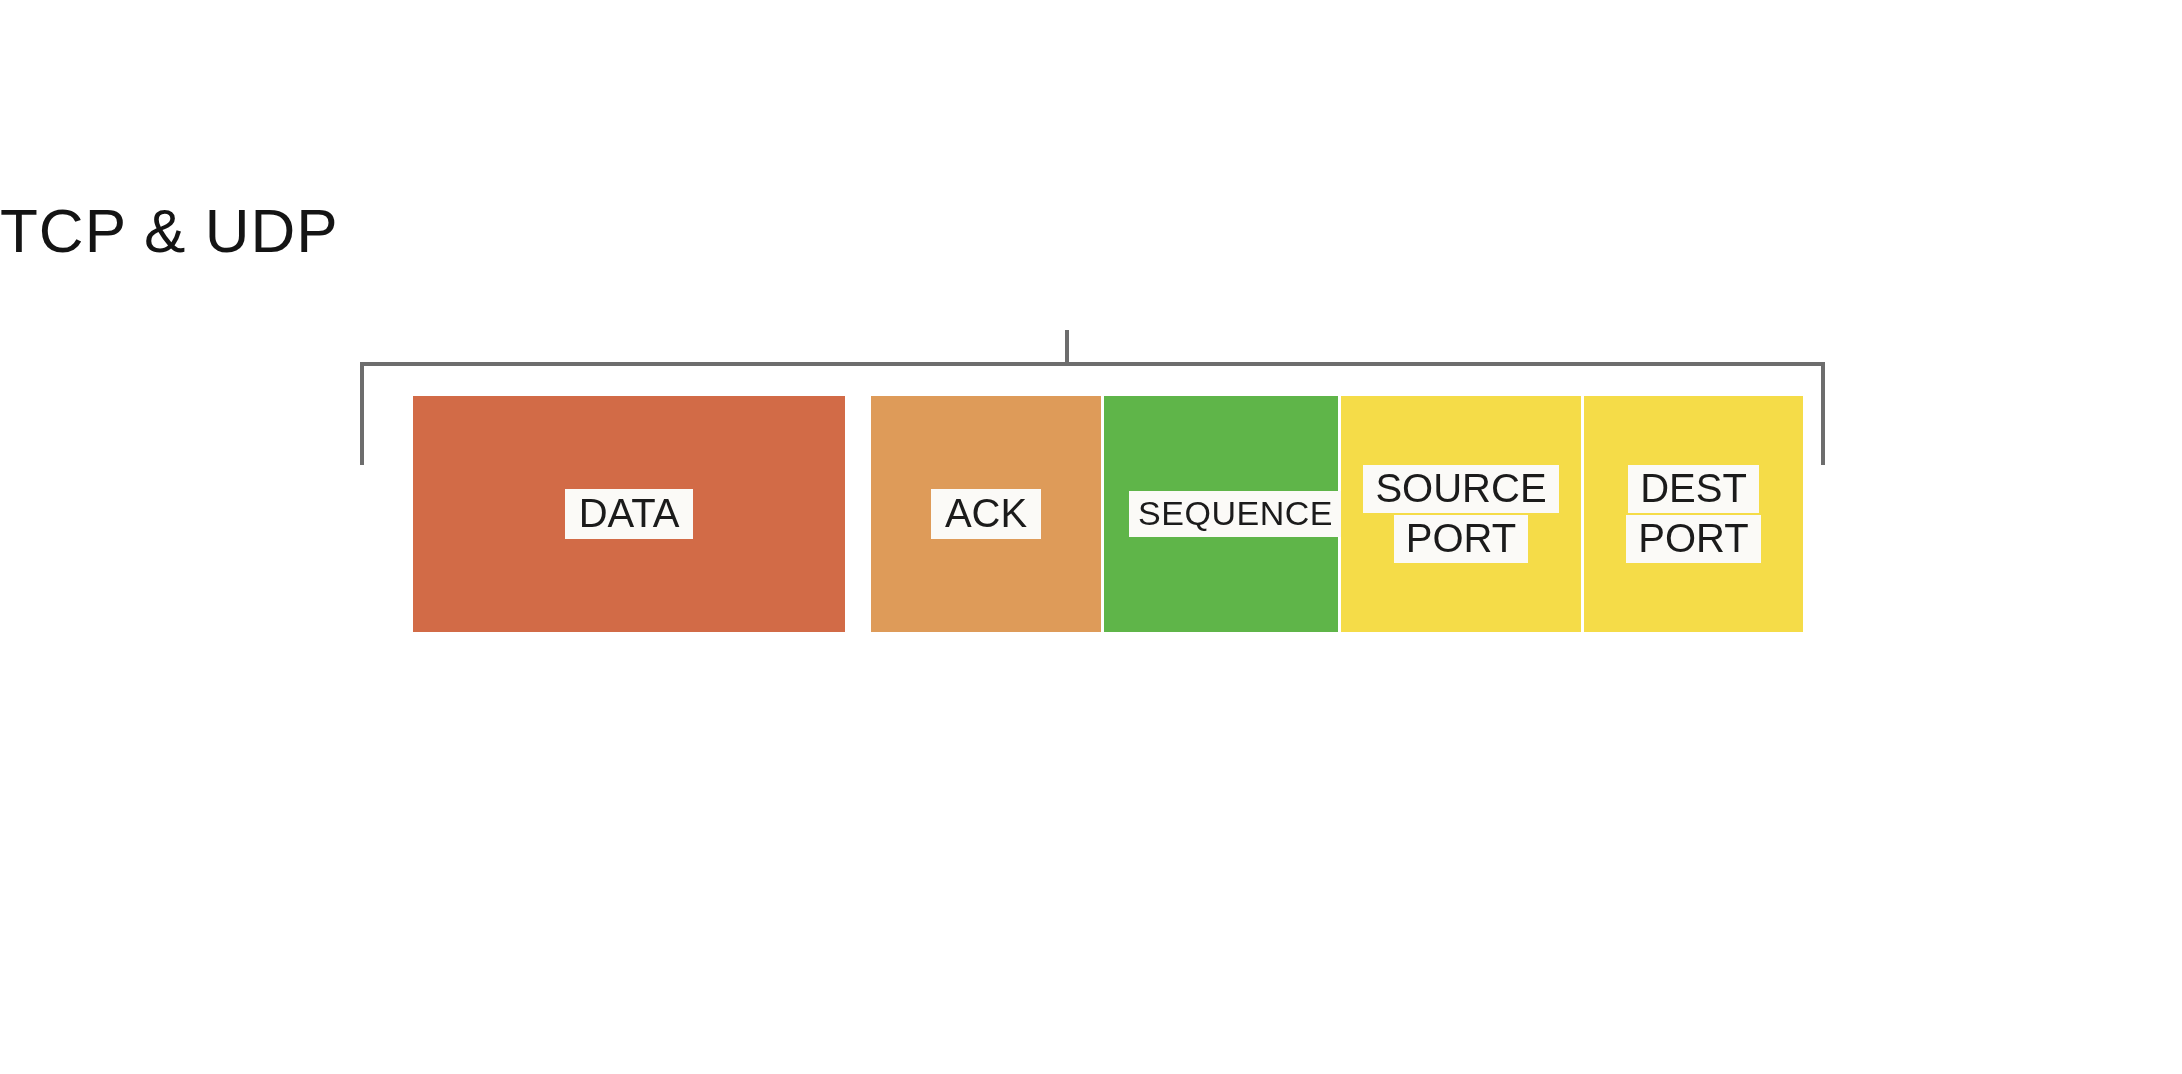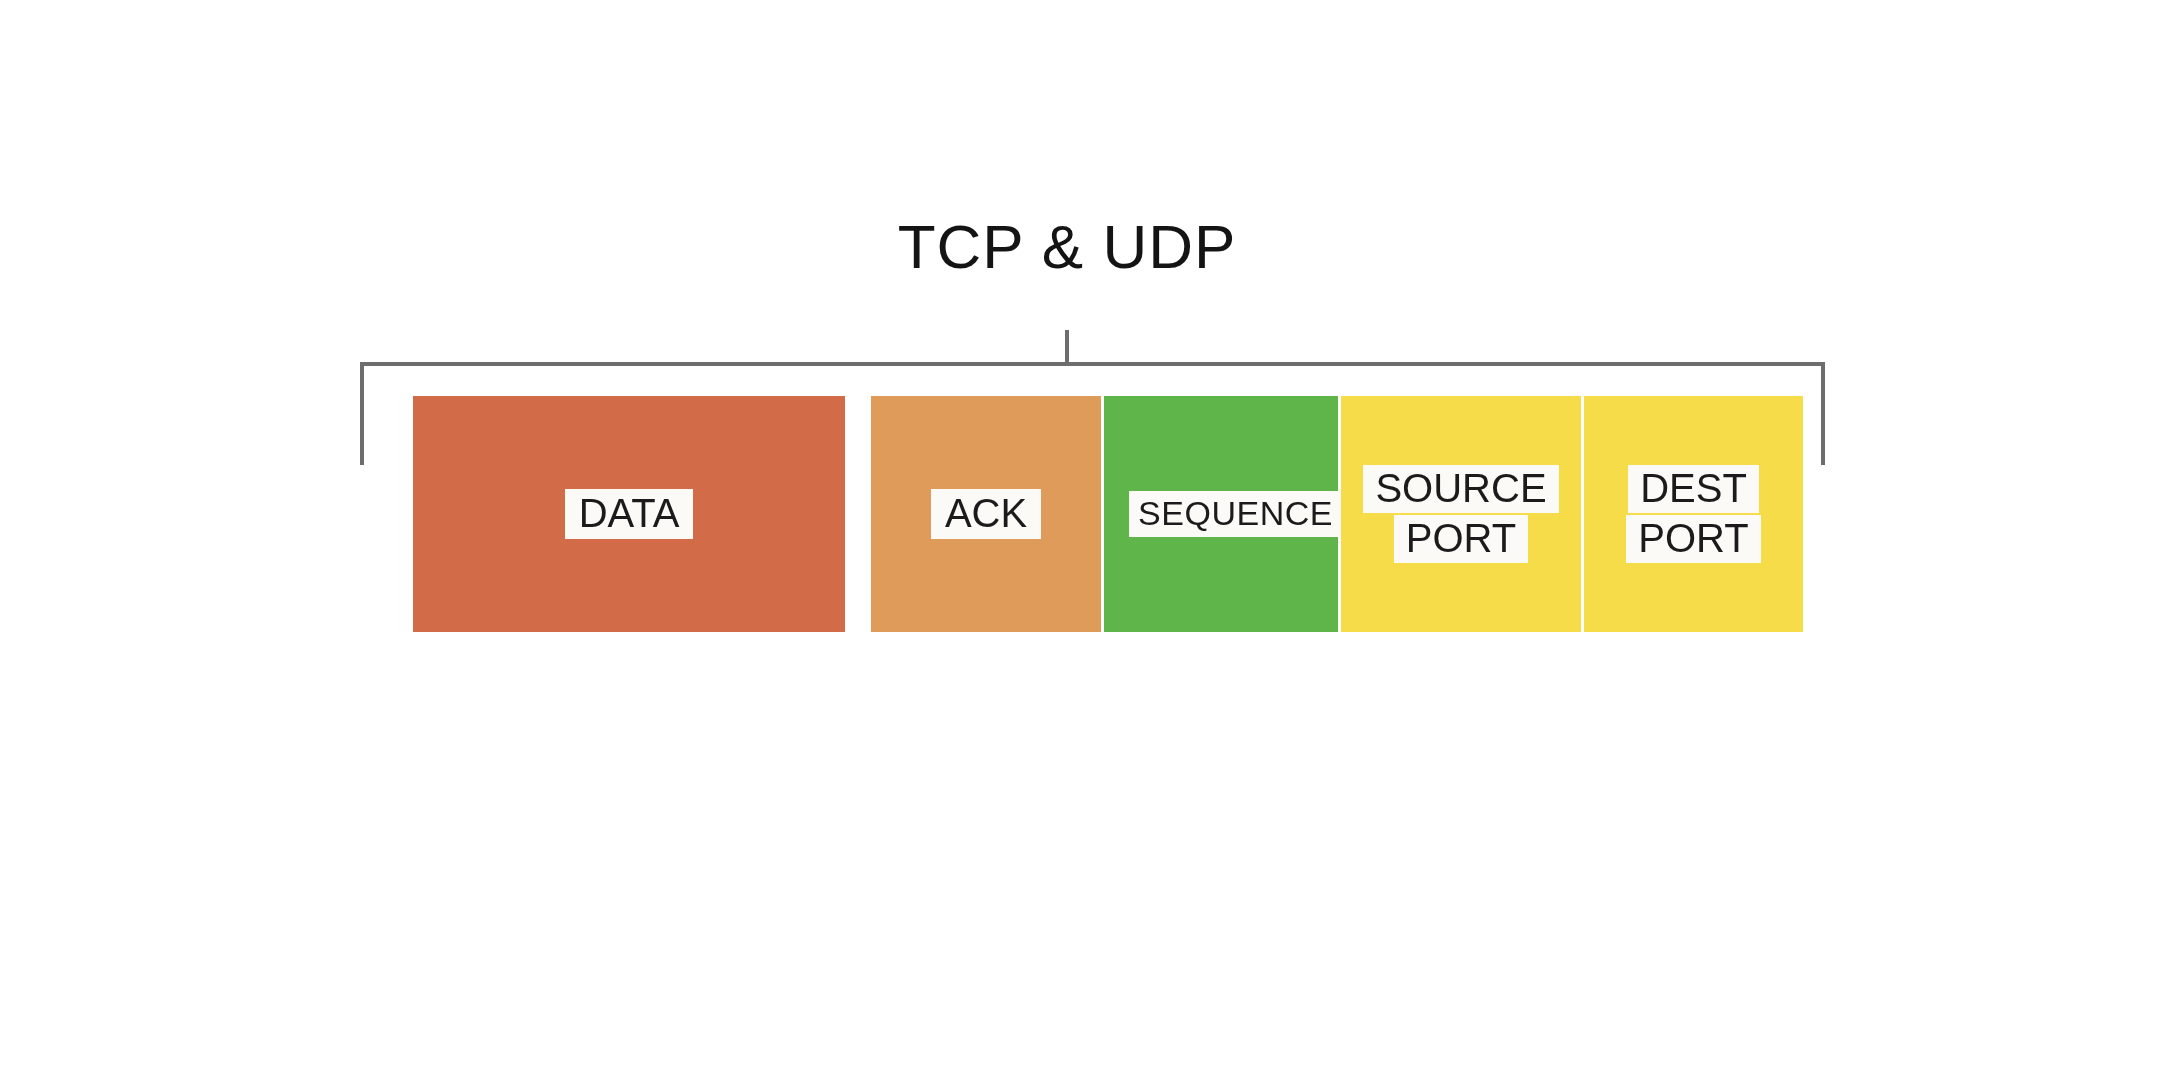--- a/index.html
+++ b/index.html
@@ -20,23 +20,22 @@
     position: relative;
     width: 2182px;
     height: 1074px;
     background: #ffffff;
   }
 
   
   .diagram-title {
     position: absolute;
     left: 0;
-    top: 216px;
+    top: 200px;
     width: 2134px;           
-    text-align: center;
     font-family: "Liberation Sans", sans-serif;
     font-size: 62px;
     font-weight: 400;
     letter-spacing: 1px;
     color: #141414;
     white-space: pre;
     line-height: 1;
   }
 
   

